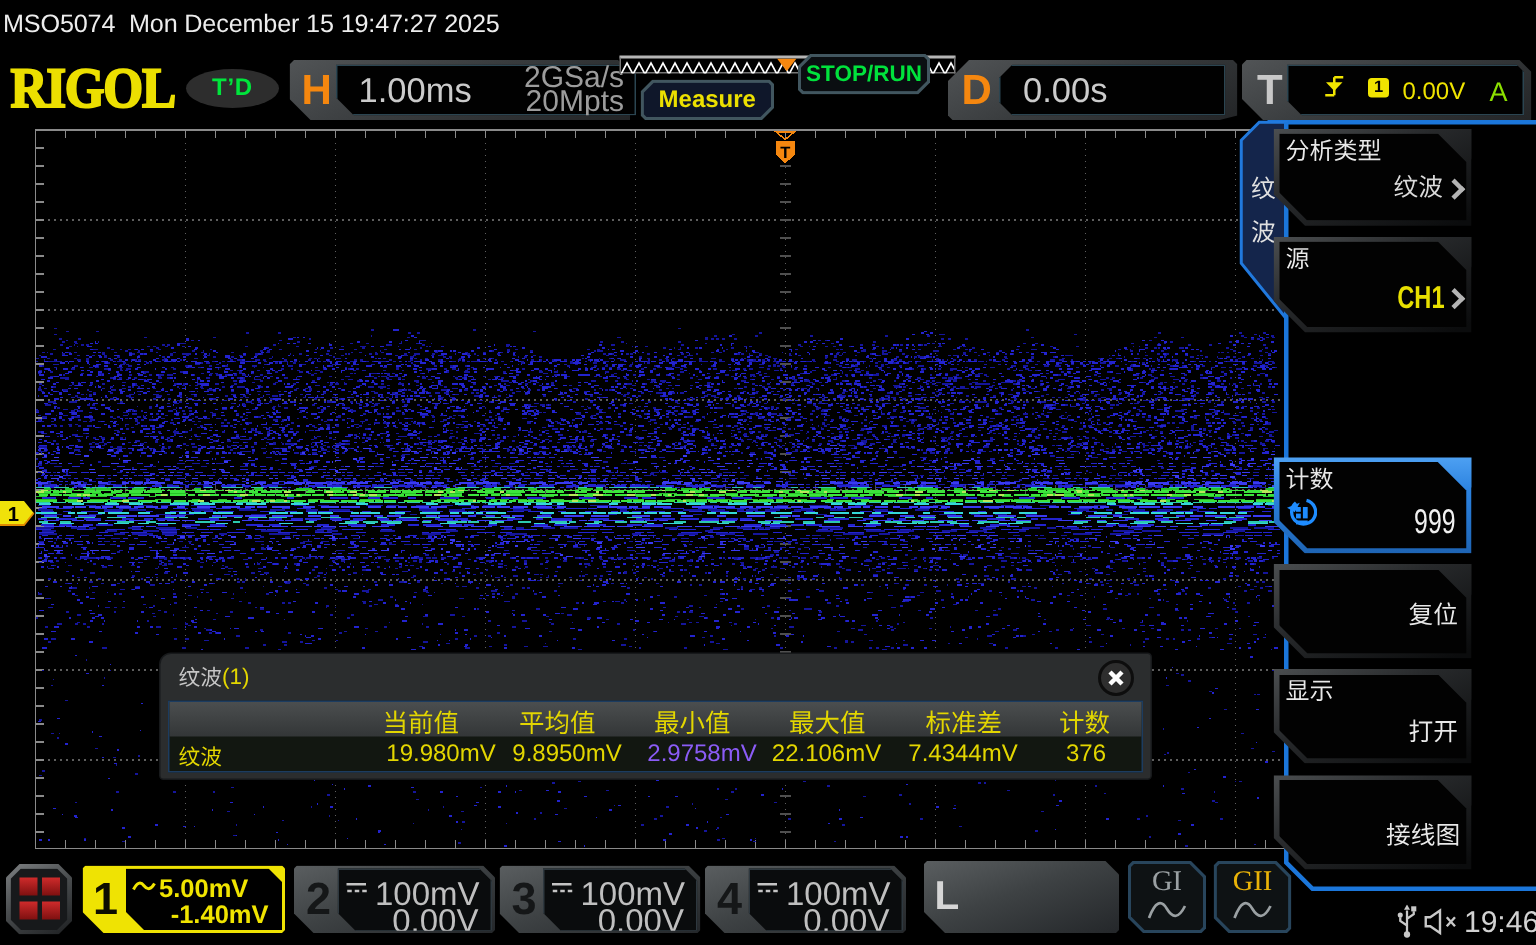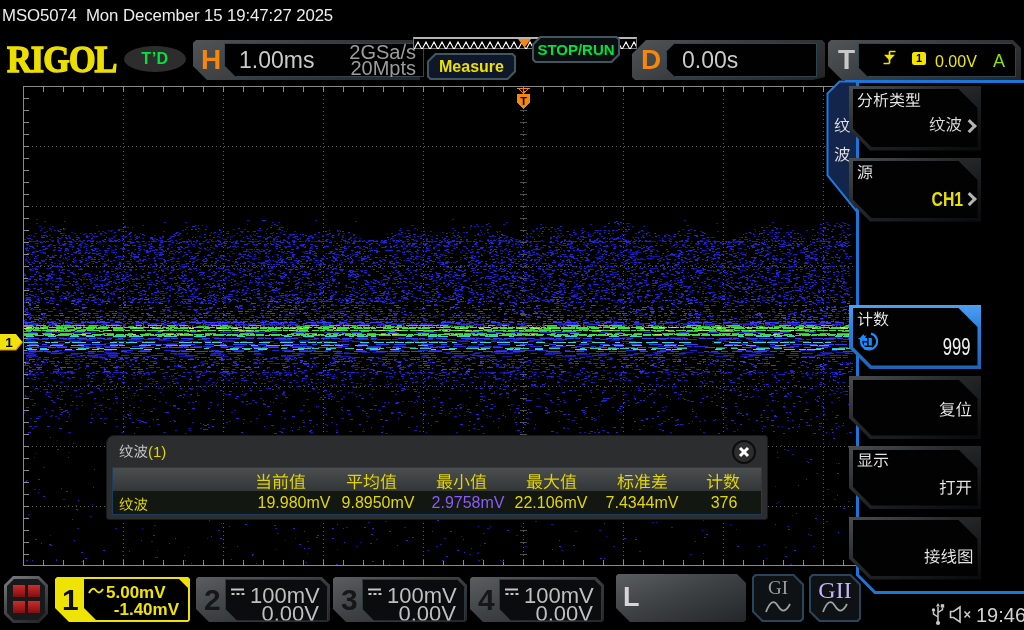--- a/index.html
+++ b/index.html
@@ -303,16 +303,16 @@
   </div>
 <div class="a" style="left:752px;top:574px;width:52px;height:48px;background:#28455c;clip-path:polygon(0 3px,3px 0,calc(100% - 10px) 0,100% 10px,100% calc(100% - 3px),calc(100% - 3px) 100%,10px 100%,0 calc(100% - 10px))">
     <div style="position:absolute;inset:2px;background:#0e1214;clip-path:polygon(0 2px,2px 0,calc(100% - 9px) 0,100% 9px,100% calc(100% - 2px),calc(100% - 2px) 100%,9px 100%,0 calc(100% - 9px))"></div>
     <div style="position:absolute;width:100%;top:3px;text-align:center;font-family:'Liberation Serif',serif;font-size:19px;color:#9aa0a3">GI</div>
     <svg style="position:absolute;left:13px;top:26px" width="26" height="14" viewBox="0 0 26 14">
       <path d="M1 12 Q7 -4 13 6T25 4" fill="none" stroke="#9aa0a3" stroke-width="1.8"></path>
     </svg>
   </div>
 <div class="a" style="left:809px;top:574px;width:52px;height:48px;background:#28455c;clip-path:polygon(0 3px,3px 0,calc(100% - 10px) 0,100% 10px,100% calc(100% - 3px),calc(100% - 3px) 100%,10px 100%,0 calc(100% - 10px))">
     <div style="position:absolute;inset:2px;background:#0e1214;clip-path:polygon(0 2px,2px 0,calc(100% - 9px) 0,100% 9px,100% calc(100% - 2px),calc(100% - 2px) 100%,9px 100%,0 calc(100% - 9px))"></div>
-    <div style="position:absolute;width:100%;top:3px;text-align:center;font-family:'Liberation Serif',serif;font-size:24px;color:#c4b5fd">GII</div>
+    <div style="position:absolute;width:100%;top:3px;text-align:center;font-family:'Liberation Serif',serif;font-size:19px;color:#eab308">GII</div>
     <svg style="position:absolute;left:13px;top:26px" width="26" height="14" viewBox="0 0 26 14">
       <path d="M1 12 Q7 -4 13 6T25 4" fill="none" stroke="#9aa0a3" stroke-width="1.8"></path>
     </svg>
   </div>
 </body></html>

